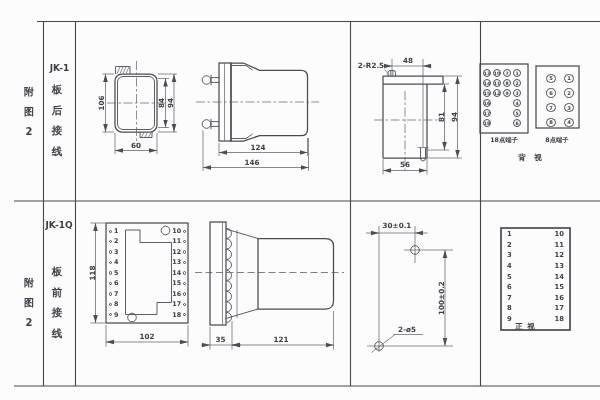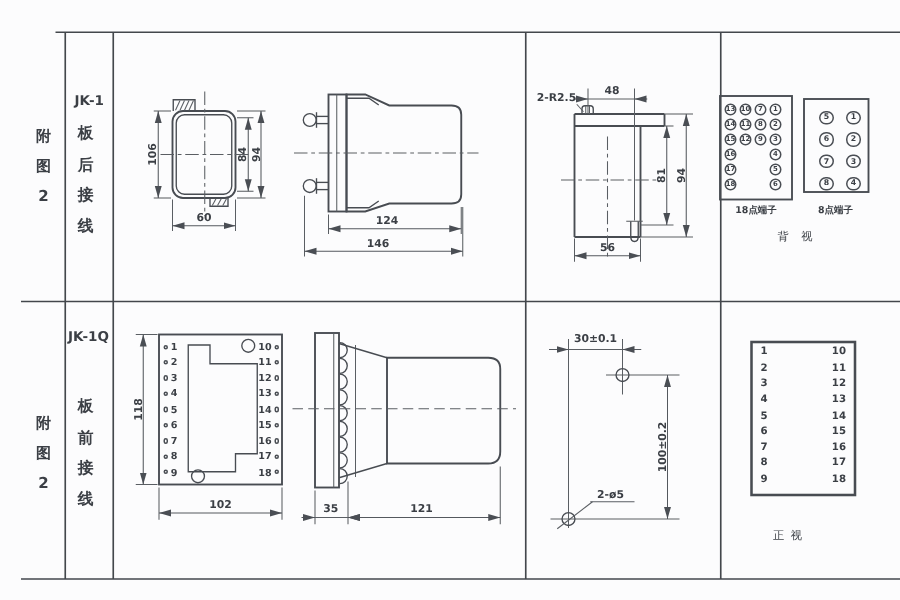--- a/index.html
+++ b/index.html
@@ -16,21 +16,21 @@
   .wiring div{line-height:20.5px;}
   
   .t18{left:482px;top:68px;display:grid;grid-template-columns:repeat(4,10px);grid-auto-rows:10px;}
   .t8{left:542px;top:71px;display:grid;grid-template-columns:repeat(2,18px);grid-auto-rows:14.7px;}
   .tc{width:8.6px;height:8.6px;border:0.8px solid #4a4e54;border-radius:50%;
       display:flex;align-items:center;justify-content:center;
       font-size:4.6px;font-weight:700;color:#3b3f45;justify-self:center;align-self:center;box-sizing:border-box;}
   .t8 .tc{width:9.4px;height:9.4px;font-size:5.2px;}
   .tc:empty{visibility:hidden;}
   .blk-cap{font-size:6.3px;font-weight:700;text-align:center;}
-  .view-cap{font-size:7.5px;font-weight:400;text-align:center;}
+  .view-cap{font-size:7.5px;font-weight:700;text-align:center;}
   
   .plist{display:flex;flex-direction:column;justify-content:space-between;height:90px;top:228px;}
   .plist .pt{display:flex;align-items:center;gap:1.5px;font-size:6.4px;font-weight:700;line-height:6.5px;}
   .plist.right .pt{justify-content:flex-end;}
   .pc{width:3.4px;height:3.4px;border:0.7px solid #4a4e54;border-radius:50%;display:inline-block;box-sizing:border-box;}
   
   .ftab{display:flex;flex-direction:column;justify-content:space-between;height:92px;top:231px;
         font-size:6.8px;font-weight:700;line-height:7px;}
   .ftab.right div{text-align:right;}
   
@@ -412,15 +412,15 @@
       <div>10</div>
       <div>11</div>
       <div>12</div>
       <div>13</div>
       <div>14</div>
       <div>15</div>
       <div>16</div>
       <div>17</div>
       <div>18</div>
     </div>
-  <div class="abs view-cap" style="left:495px;top:352px;width:60px;word-spacing:2px">正 视</div>
+  <div class="abs view-cap" style="left:495px;top:322px;width:60px;word-spacing:2px">正 视</div>
 
 </div>
 
 </body></html>

